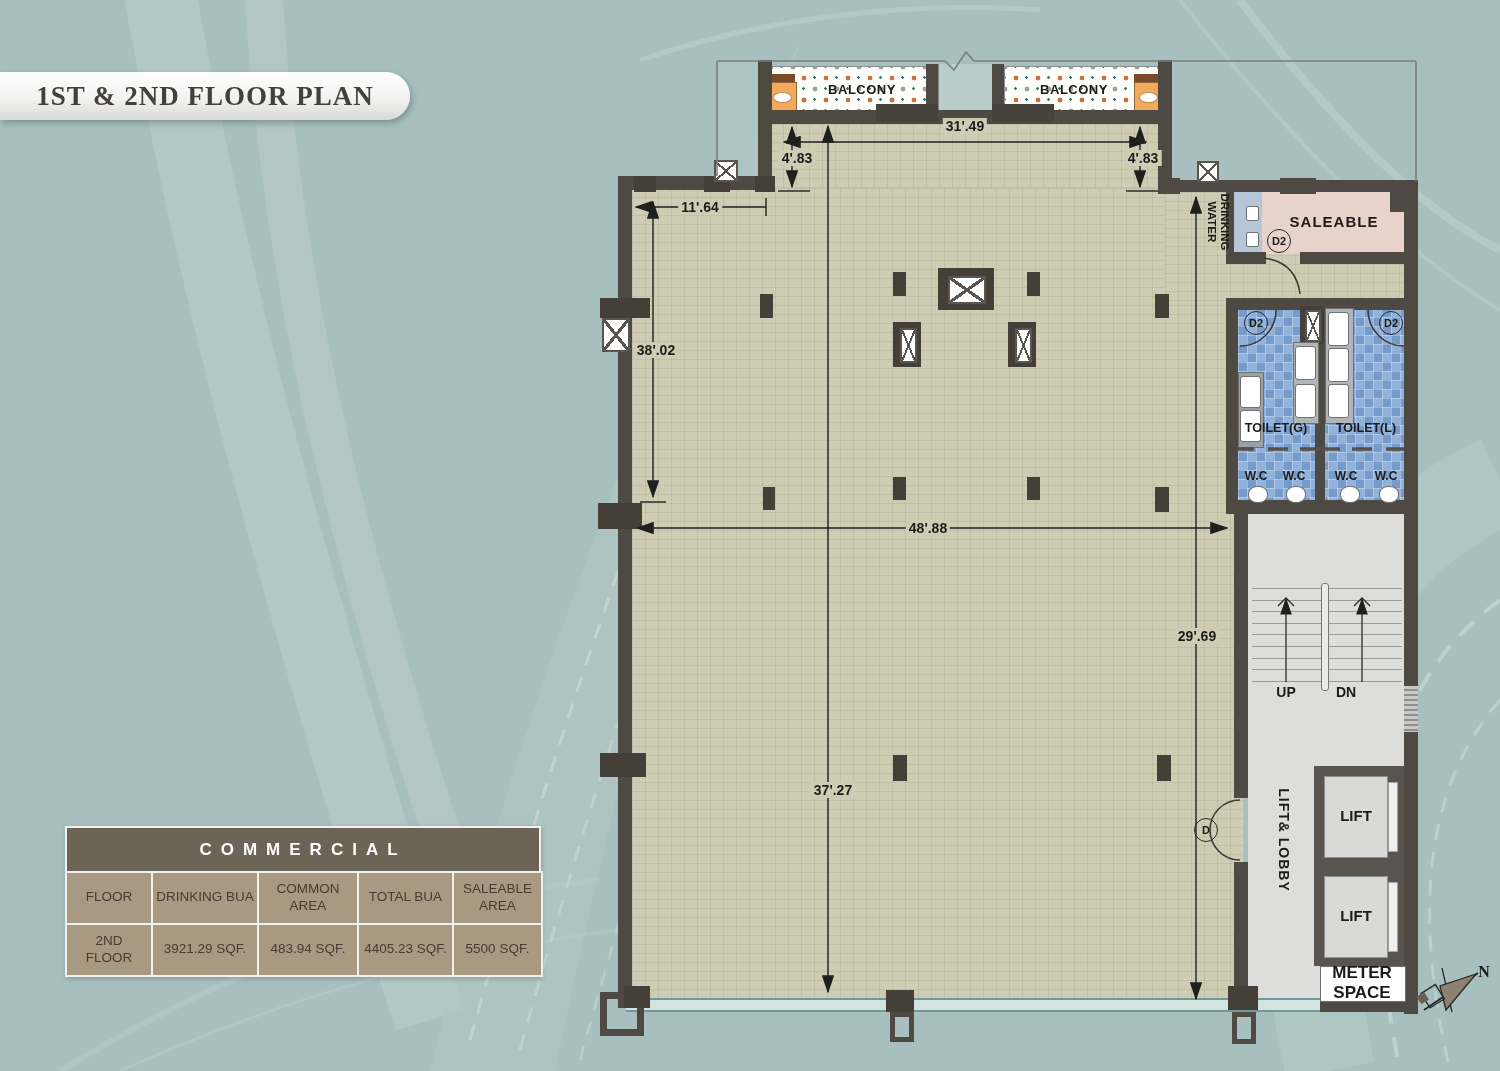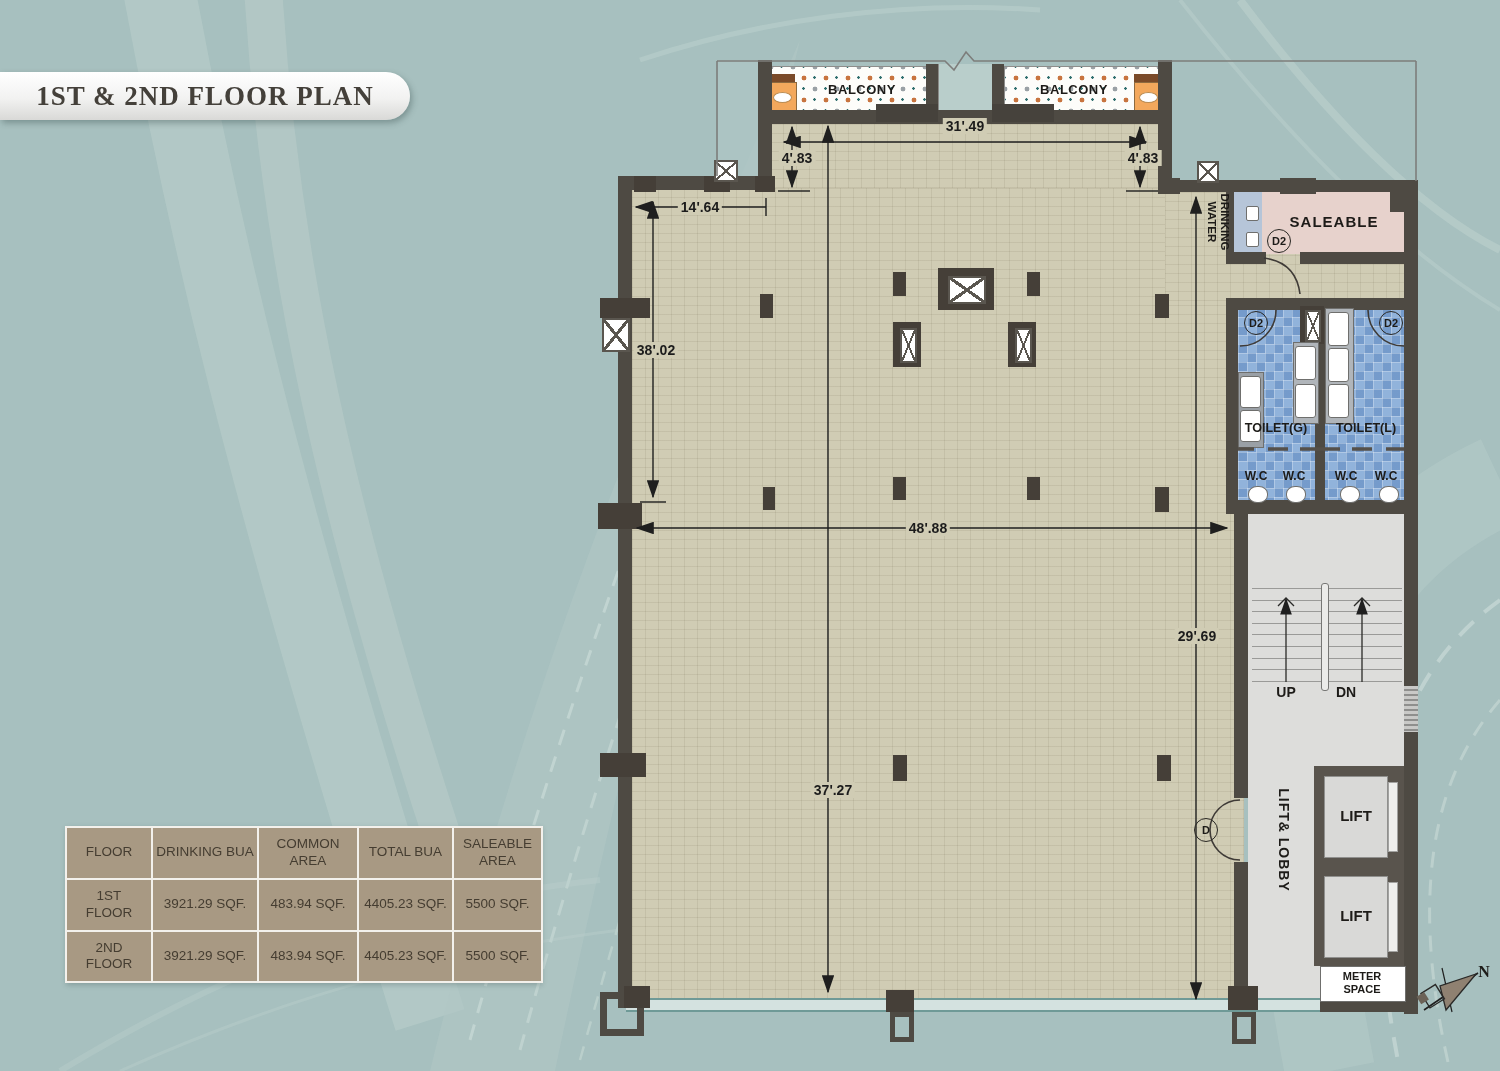--- a/index.html
+++ b/index.html
@@ -271,65 +271,58 @@
 <div class="lbl" style="left:1366px;top:428px;font-size:12.5px;">TOILET(L)</div>
 <div class="lbl" style="left:1256px;top:477px;font-size:12px;">W.C</div>
 <div class="lbl" style="left:1294px;top:477px;font-size:12px;">W.C</div>
 <div class="lbl" style="left:1346px;top:477px;font-size:12px;">W.C</div>
 <div class="lbl" style="left:1386px;top:477px;font-size:12px;">W.C</div>
 <div class="lbl" style="left:1286px;top:692px;font-size:14px;">UP</div>
 <div class="lbl" style="left:1346px;top:692px;font-size:14px;">DN</div>
 <div class="lbl vtext" style="left:1284px;top:840px;font-size:14px;letter-spacing:1px;transform:translate(-50%,-50%);">LIFT&amp; LOBBY</div>
 <div class="lbl" style="left:1356px;top:816px;font-size:15px;">LIFT</div>
 <div class="lbl" style="left:1356px;top:916px;font-size:15px;">LIFT</div>
-<div class="lbl" style="left:1362px;top:983px;font-size:11px;">METER
+<div class="lbl" style="left:1362px;top:983px;font-size:17px;">METER
 SPACE</div>
 
 <div class="circ" style="left:1267px;top:229px;">D2</div>
 <div class="circ" style="left:1244px;top:311px;">D2</div>
 <div class="circ" style="left:1379px;top:311px;">D2</div>
 <div class="circ" style="left:1194px;top:818px;">D</div>
 
 <div class="lbl" style="left:1484px;top:972px;font-size:16px;font-family:'Liberation Serif',serif;">N</div>
 
 <div class="dim" style="left:965px;top:126px;">31'.49</div>
 <div class="dim" style="left:797px;top:158px;">4'.83</div>
 <div class="dim" style="left:1143px;top:158px;">4'.83</div>
-<div class="dim" style="left:700px;top:207px;">14'.64</div>
+<div class="dim" style="left:700px;top:207px;">11'.64</div>
 <div class="dim" style="left:656px;top:350px;">38'.02</div>
 <div class="dim" style="left:928px;top:528px;">48'.88</div>
 <div class="dim" style="left:1197px;top:636px;">29'.69</div>
 <div class="dim" style="left:833px;top:790px;">37'.27</div>
 
 <div class="ctable">
+  <div class="titlebar">COMMERCIAL</div>
   <table>
     <colgroup>
         <col style="width:86px">
         <col style="width:106px">
         <col style="width:100px">
         <col style="width:95px">
         <col style="width:89px">
       </colgroup>
     <tbody>
         <tr>
       <td>FLOOR</td>
       <td>DRINKING BUA</td>
       <td>COMMON AREA</td>
       <td>TOTAL BUA</td>
       <td>SALEABLE AREA</td>
     </tr>
     <tr>
-      <td style="white-space: pre-line;">1ST
-FLOOR</td>
-      <td>3921.29 SQF.</td>
-      <td>483.94 SQF.</td>
-      <td>4405.23 SQF.</td>
-      <td>5500 SQF.</td>
-    </tr>
-    <tr>
       <td style="white-space: pre-line;">2ND
 FLOOR</td>
       <td>3921.29 SQF.</td>
       <td>483.94 SQF.</td>
       <td>4405.23 SQF.</td>
       <td>5500 SQF.</td>
     </tr>
   </tbody>
     </table>
 </div>

